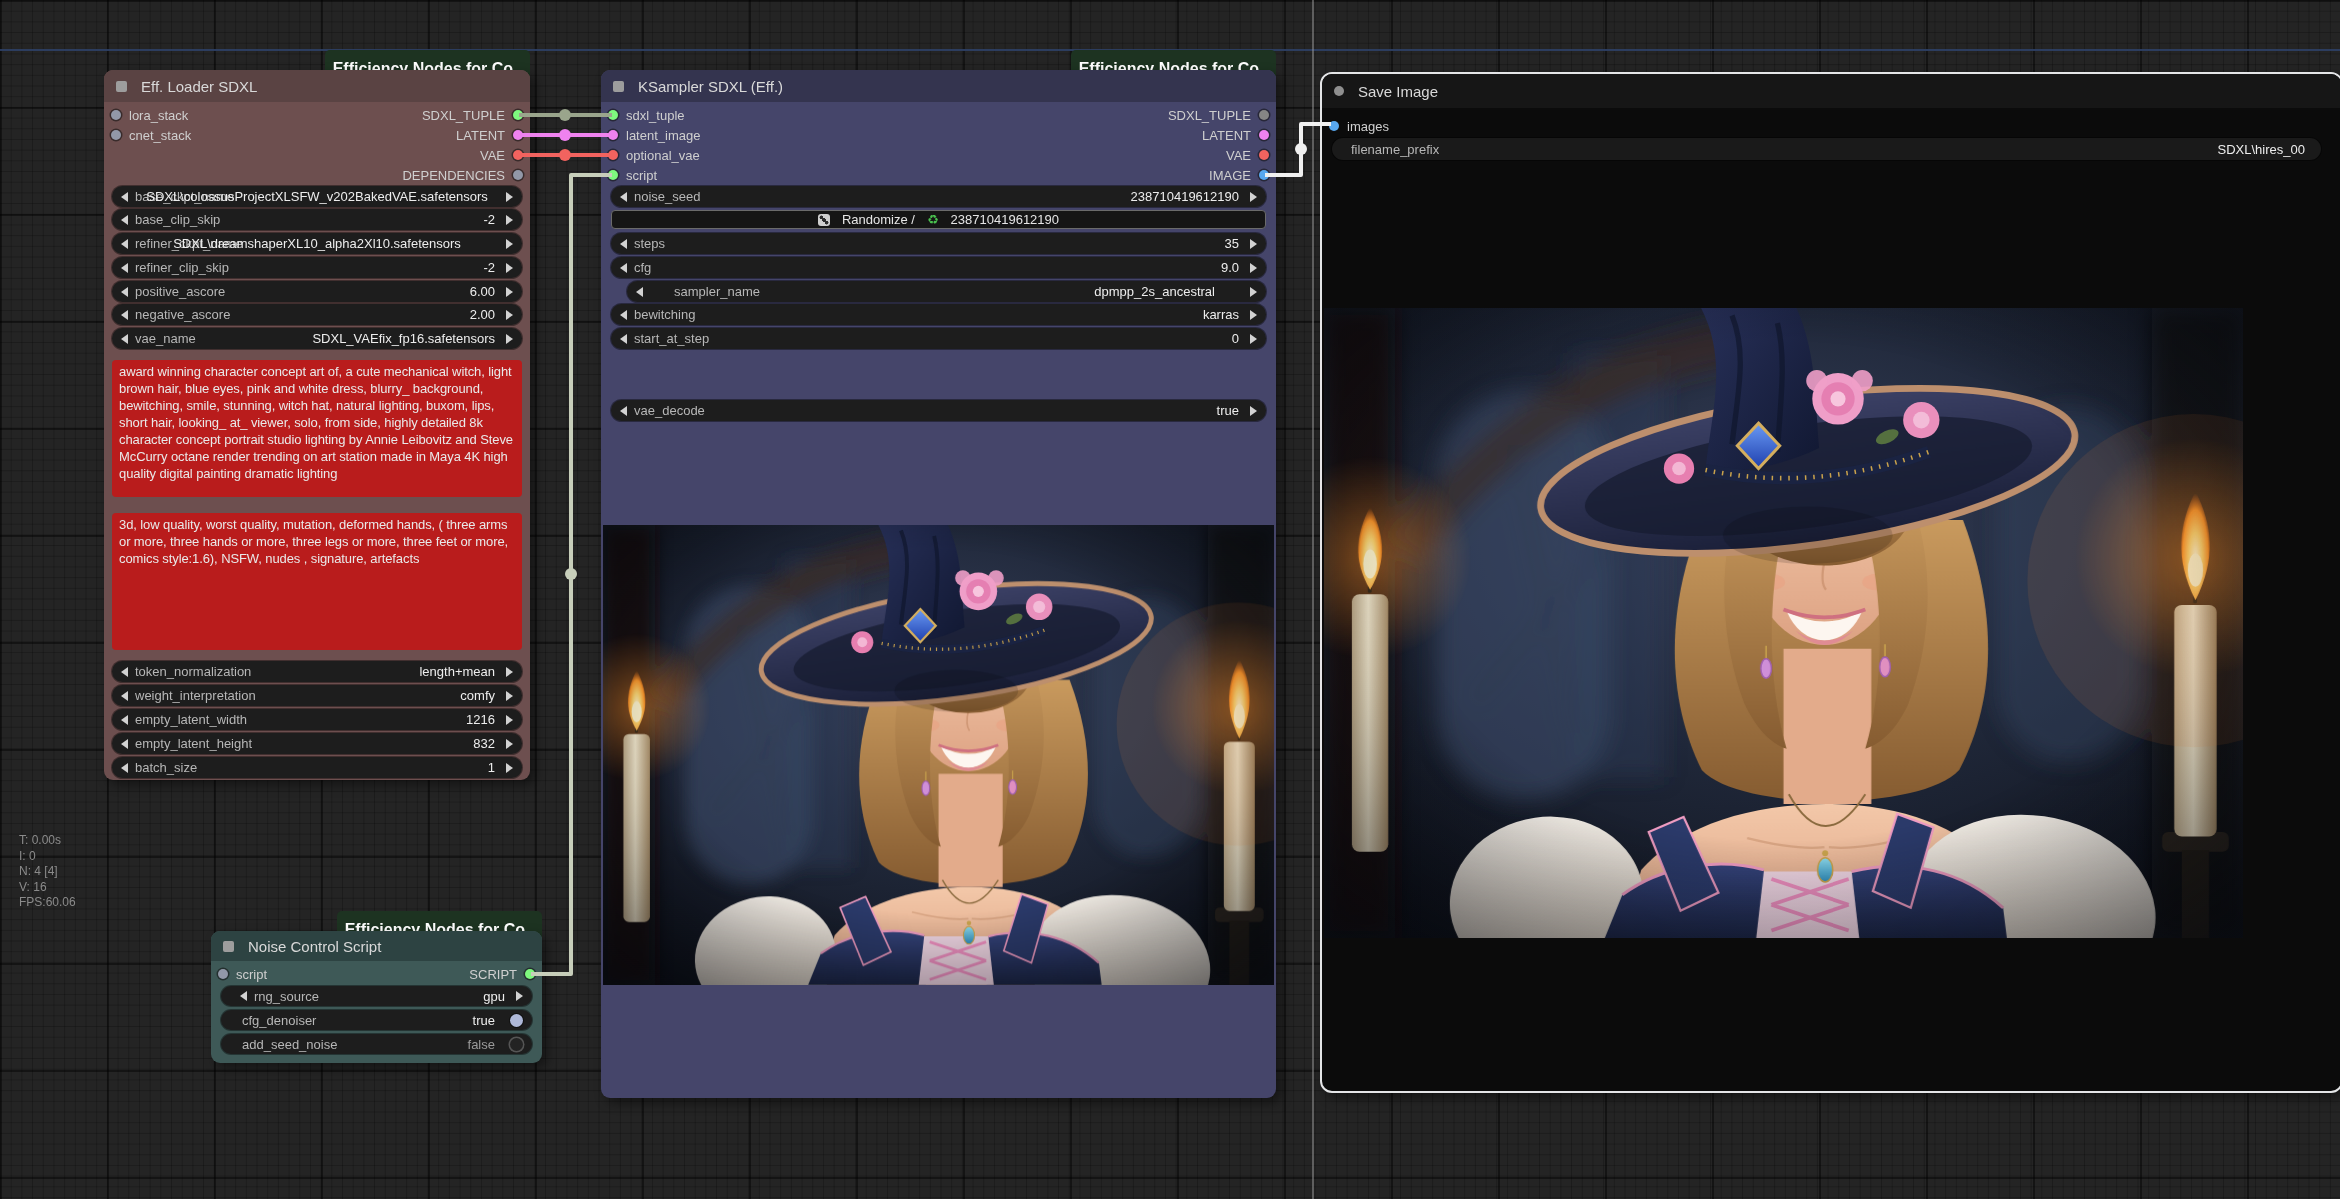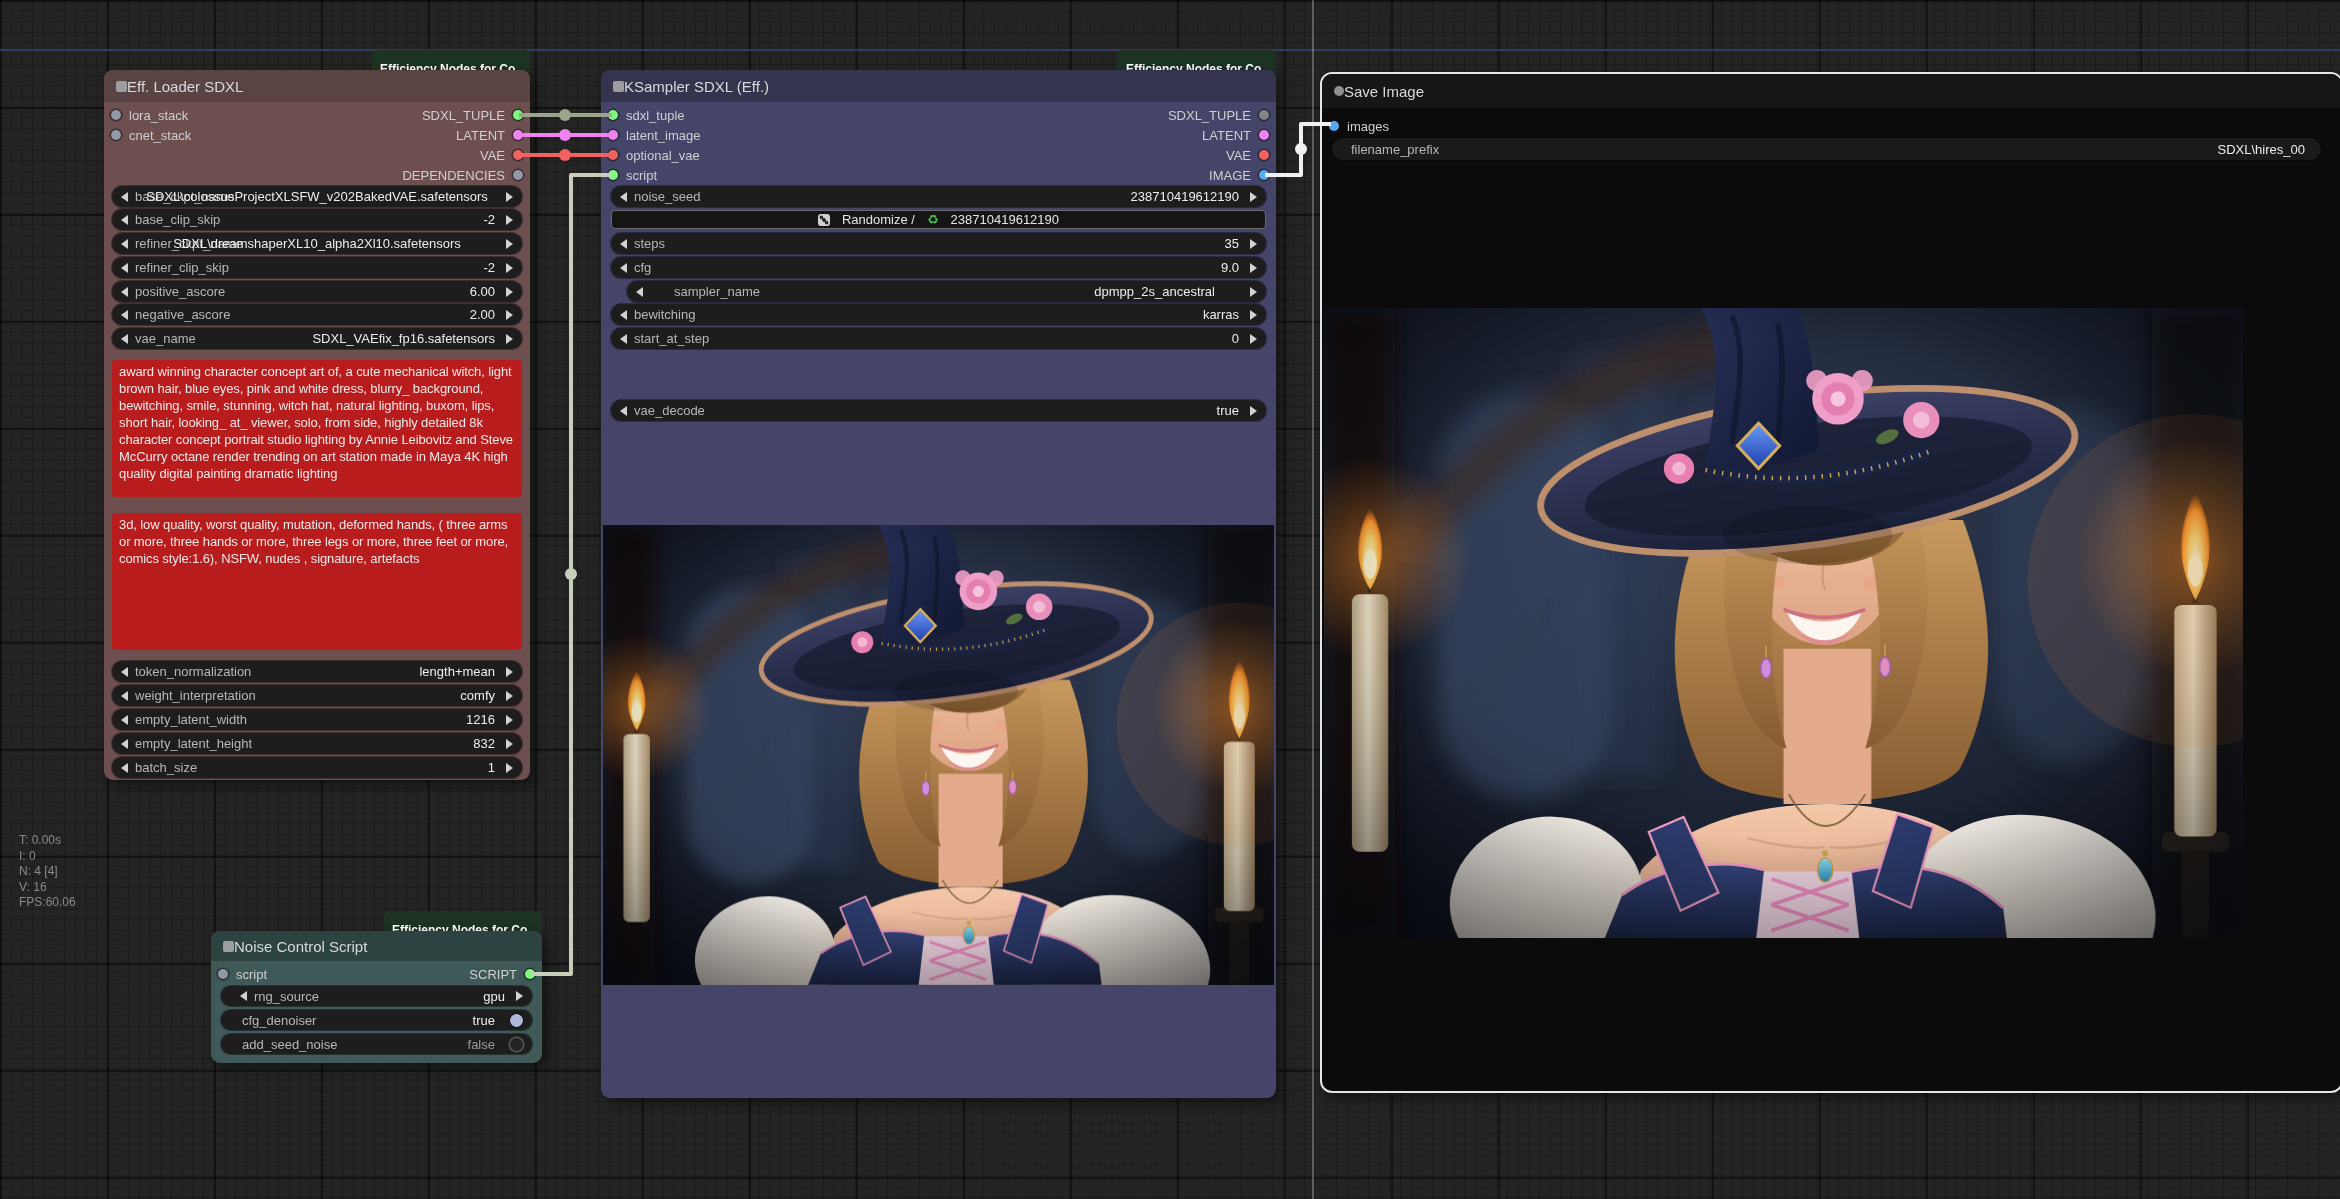--- a/index.html
+++ b/index.html
@@ -13,21 +13,21 @@
       linear-gradient(90deg, rgba(0,0,0,.45) 2px, transparent 2px),
       linear-gradient(rgba(0,0,0,.22) 1px, transparent 1px),
       linear-gradient(90deg, rgba(0,0,0,.22) 1px, transparent 1px);
     background-size:107px 107px,107px 107px,10.7px 10.7px,10.7px 10.7px;
   }
   .hline-blue{position:absolute;left:0;top:49px;width:100%;height:2px;background:#2e4066;opacity:.9;}
   .vline-light{position:absolute;left:1312px;top:0;width:2px;height:100%;background:#a8a8a8;opacity:.45;}
 
   .node{position:absolute;border-radius:9px;box-shadow:5px 5px 12px rgba(0,0,0,.45);}
   .ntitle{position:absolute;left:0;right:0;top:0;height:32px;border-radius:9px 9px 0 0;
-          display:flex;align-items:center;gap:0;padding:0 12px;font-size:15px;color:#d9d9d9;white-space:nowrap;}
+          display:flex;align-items:center;gap:14px;padding:0 12px;font-size:15px;color:#d9d9d9;white-space:nowrap;}
   .nicon-sq{width:11px;height:11px;border-radius:2px;background:#9d9d9d;flex:0 0 auto;}
   .nicon-dot{width:10px;height:10px;border-radius:50%;background:#8f8f8f;flex:0 0 auto;}
 
   .port{position:absolute;height:20px;display:flex;align-items:center;gap:8px;font-size:13px;color:#cfcfcf;white-space:nowrap;}
   .port.in{left:7px;}
   .port.out{right:7px;flex-direction:row-reverse;}
   .pdot{width:10px;height:10px;border-radius:50%;box-shadow:0 0 0 1.5px rgba(15,15,15,.55);flex:0 0 auto;}
 
   .widget{position:absolute;left:8px;right:8px;height:21px;border-radius:11px;background:#1d1d1d;
           display:flex;align-items:center;padding:0 9px;font-size:13px;box-shadow:0 0 0 1px rgba(0,0,0,.4);overflow:hidden;white-space:nowrap;}
@@ -47,21 +47,21 @@
 
   .btn{position:absolute;left:10px;right:10px;height:19px;border-radius:4px;background:#151515;border:1px solid #6a6a6a;
        display:flex;align-items:center;justify-content:center;gap:12px;font-size:13px;color:#e6e6e6;}
   .die{width:12px;height:12px;border-radius:3px;background:#cfcfcf;flex:0 0 auto;
        background-image:radial-gradient(circle at 28% 28%, #2c2c2c 1.6px, transparent 2.1px),
                         radial-gradient(circle at 72% 72%, #2c2c2c 1.6px, transparent 2.1px),
                         radial-gradient(circle at 50% 50%, #2c2c2c 1.6px, transparent 2.1px);}
   .recycle{color:#49c14f;font-size:13px;}
 
   .badge{position:absolute;height:36px;padding:1px 8px 0 8px;border-radius:5px;background:#1d3321;color:#ffffff;
-         font-size:12px;font-weight:bold;display:flex;align-items:center;white-space:nowrap;}
+         font-size:16px;font-weight:bold;display:flex;align-items:center;white-space:nowrap;}
 
   .hud{position:absolute;left:19px;top:833px;font-size:12px;line-height:15.5px;color:#8b8b8b;}
 
   .wires{position:absolute;left:0;top:0;pointer-events:none;}
   .preview{display:block;position:absolute;background:#000;}
 </style>
 </head>
 <body>
 
 <div class="canvas">

